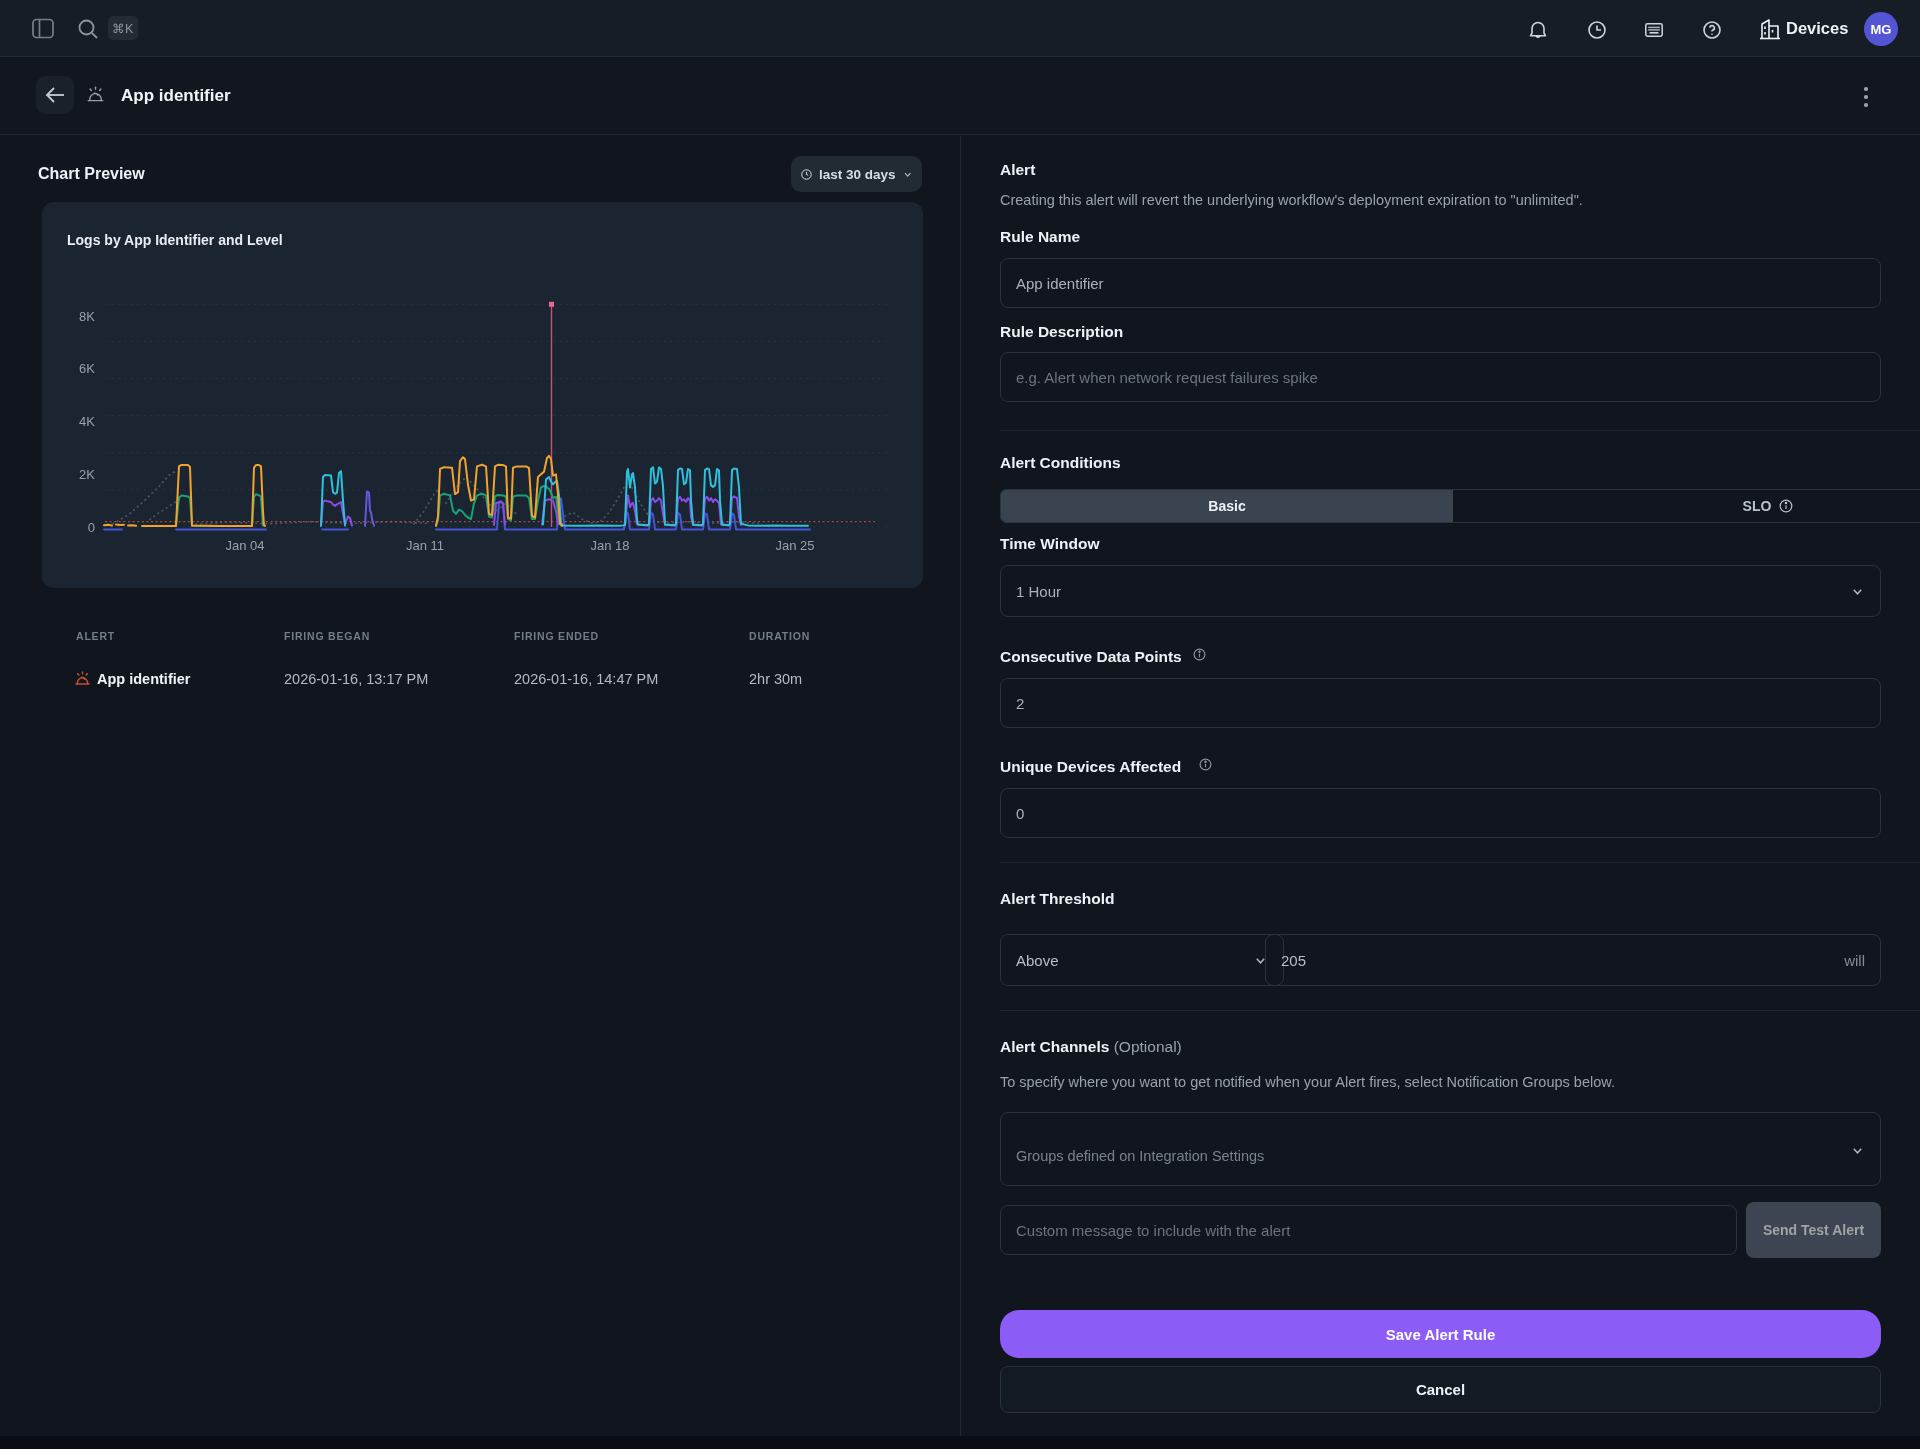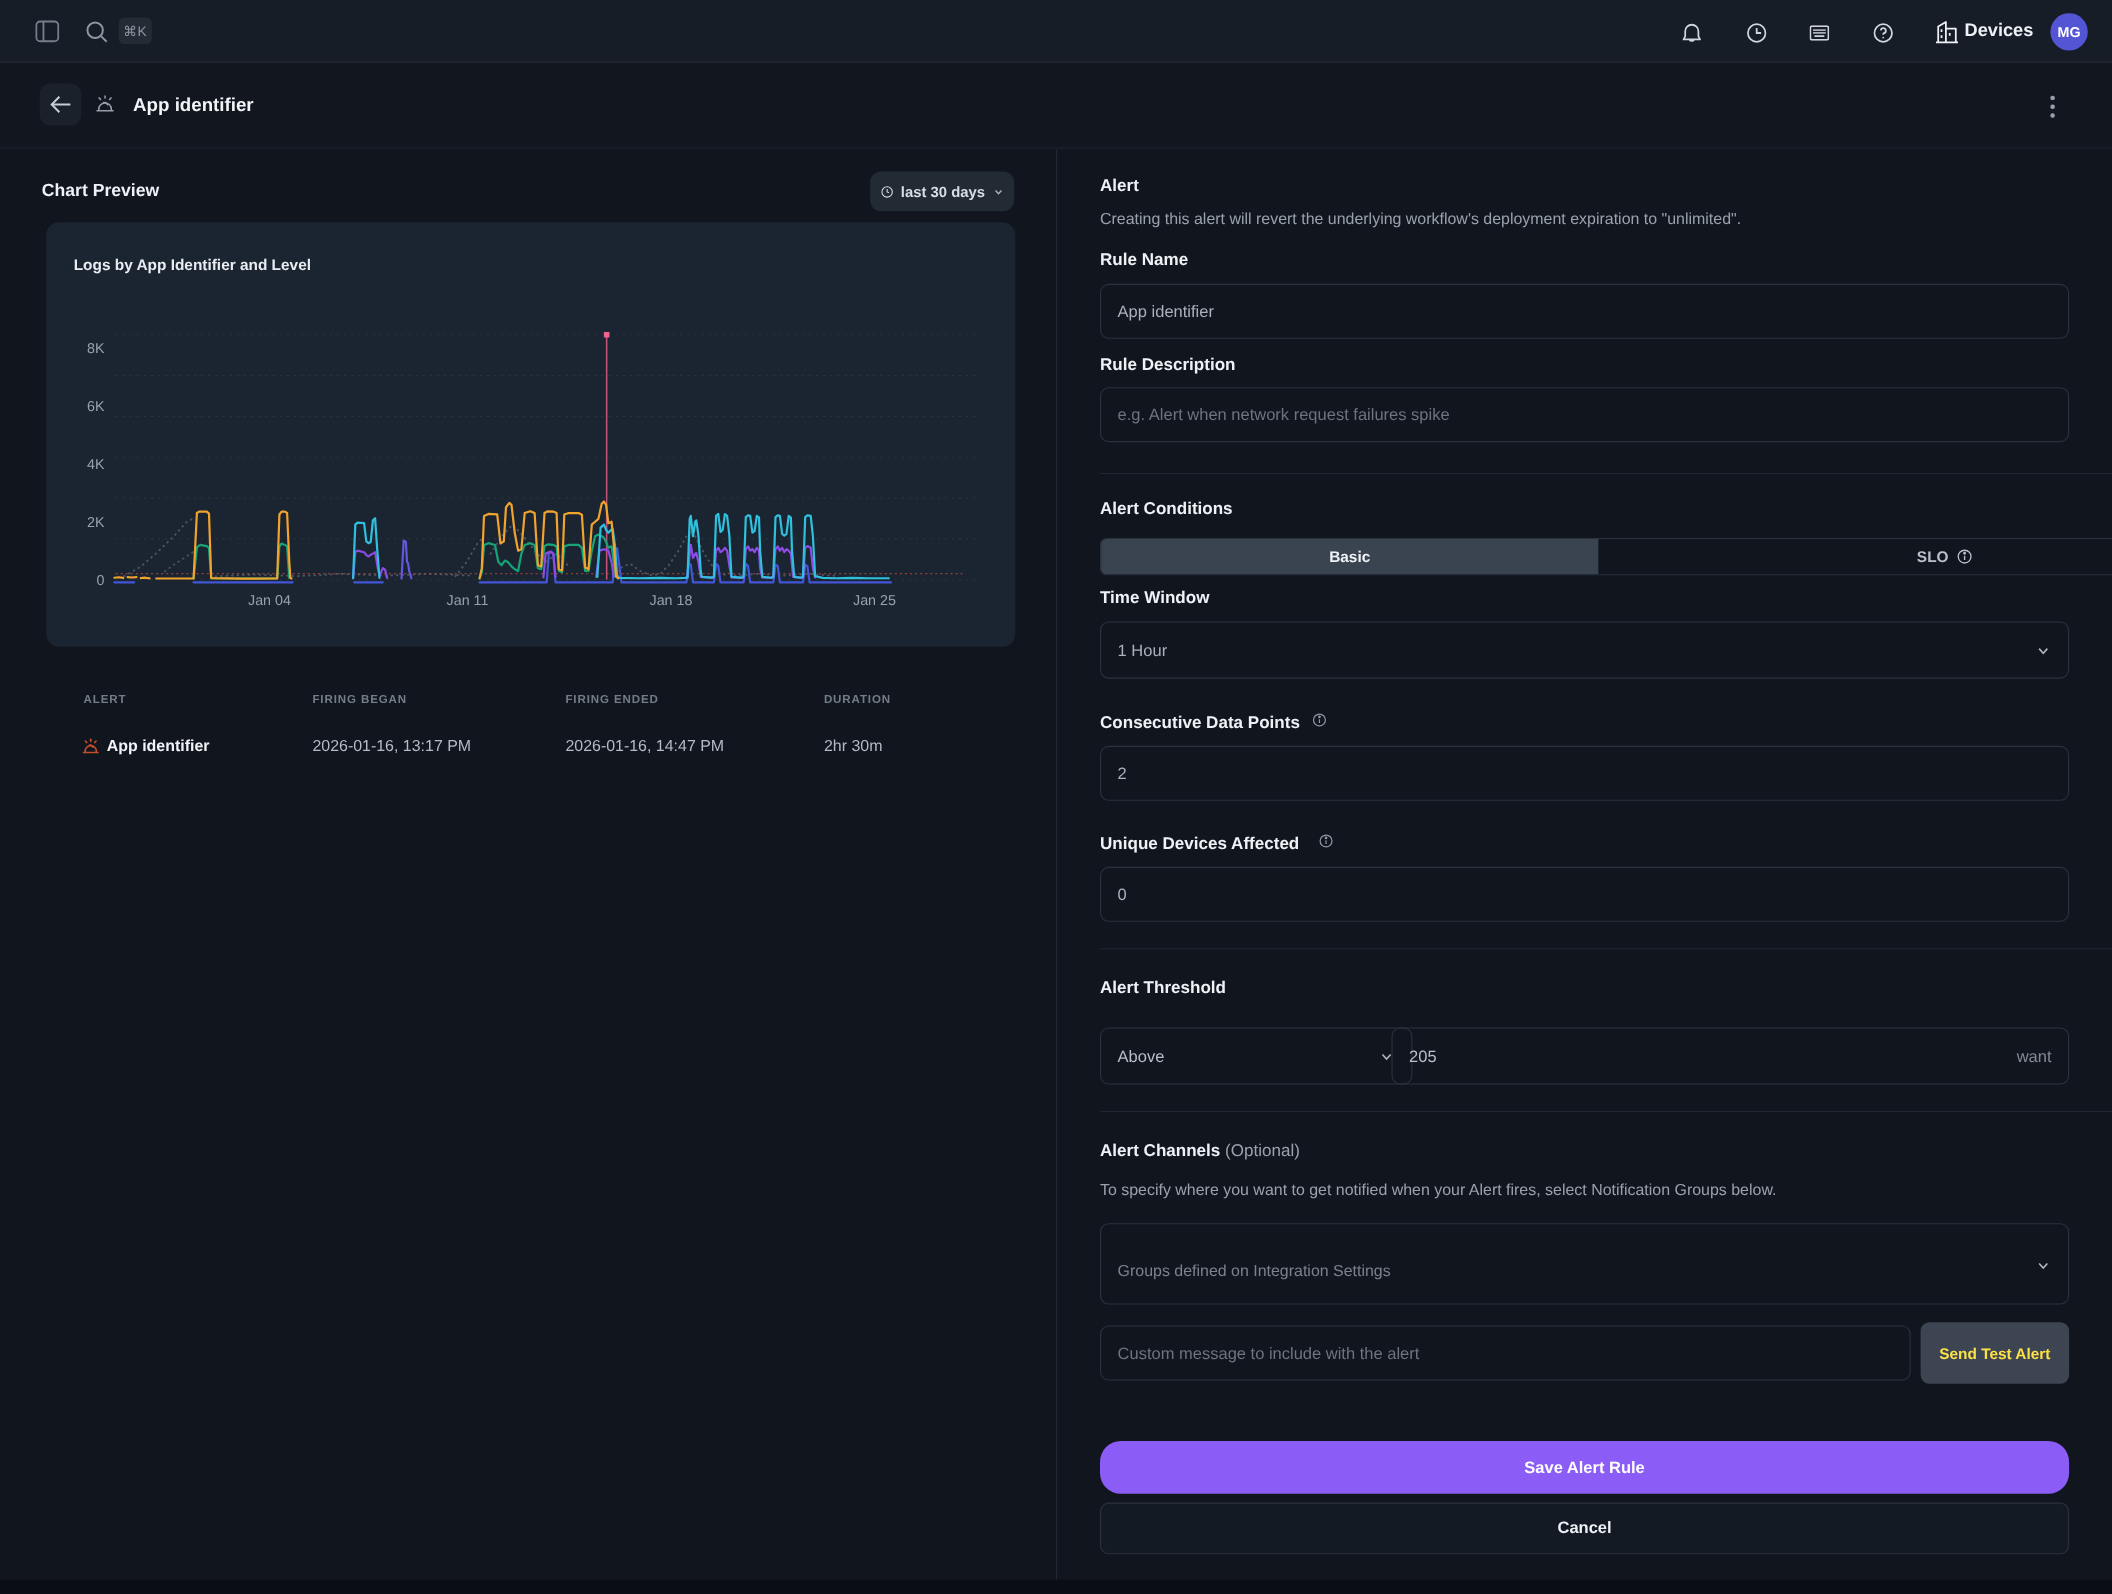--- a/index.html
+++ b/index.html
@@ -48,21 +48,21 @@
     display:flex; align-items:center; justify-content:center; }
   .tright { flex:1; color:#b9c1ca; font-weight:bold; font-size:14px;
     display:flex; align-items:center; justify-content:center; gap:8px;margin-left:40px; }
   .greenbtn { position:absolute; left:1000px; top:1310px; width:881px; height:48px;
     background:#8b5cf6; border-radius:19px; color:#fff; font-weight:bold; font-size:15px;
     display:flex; align-items:center; justify-content:center; }
   .cancelbtn { position:absolute; left:1000px; top:1366px; width:881px; height:47px;
     background:#141a23; border:1px solid #2a323d; border-radius:8px; color:#eef2f6; font-weight:bold; font-size:15px;
     display:flex; align-items:center; justify-content:center; }
   .sendbtn { position:absolute; left:1746px; top:1202px; width:135px; height:56px;
-    background:#3c4551; border-radius:8px; color:#fde047; font-weight:bold; font-size:14px;
+    background:#3c4551; border-radius:8px; color:#a3a3a3; font-weight:bold; font-size:14px;
     display:flex; align-items:center; justify-content:center; }
   .bottomstrip { position:absolute; left:0; top:1436px; width:1920px; height:13px; background:#0a0e14; }
 </style>
 </head>
 <body>
 
 <div class="topbar">
   <svg class="abs" style="left:32px;top:18px" width="22" height="21" viewBox="0 0 22 21" fill="none" stroke="#757f8b" stroke-width="1.7">
     <rect x="1" y="1.5" width="20" height="18" rx="3.5"></rect>
     <line x1="7.5" y1="1.5" x2="7.5" y2="19.5"></line>
@@ -257,21 +257,21 @@
 <div class="input" style="left:1000px;top:788px;width:881px;height:50px">0</div>
 <div class="hdiv" style="top:862px"></div>
 
 <div class="label" style="left:1000px;top:890px">Alert Threshold</div>
 <div class="input" style="left:1000px;top:934px;width:284px;height:52px;color:#b7bfc8">Above
   <svg class="chev" style="position:absolute;right:16px" viewBox="0 0 14 14" fill="none" stroke="#aeb5bd" stroke-width="1.6">
       <path d="M3 5 L7 9.5 L11 5"></path>
     </svg>
 </div>
 <div class="input" style="left:1265px;top:934px;width:616px;height:52px;color:#b7bfc8">205
-  <span style="position:absolute;right:15px;color:#828b95">want</span>
+  <span style="position:absolute;right:15px;color:#828b95">will</span>
 </div>
 <div class="hdiv" style="top:1010px"></div>
 
 <div class="label" style="left:1000px;top:1038px">Alert Channels <span style="font-weight:normal;color:#99a2ac">(Optional)</span></div>
 <div class="para" style="left:1000px;top:1074px">To specify where you want to get notified when your Alert fires, select Notification Groups below.</div>
 <div class="input" style="left:1000px;top:1112px;width:881px;height:74px;display:block;padding-top:13px">
   <div style="color:#79828d;font-size:14.5px;margin-top:22px">Groups defined on Integration Settings</div>
   <svg class="chev" style="position:absolute;right:16px;top:31px" viewBox="0 0 14 14" fill="none" stroke="#aeb5bd" stroke-width="1.6">
       <path d="M3 5 L7 9.5 L11 5"></path>
     </svg>

